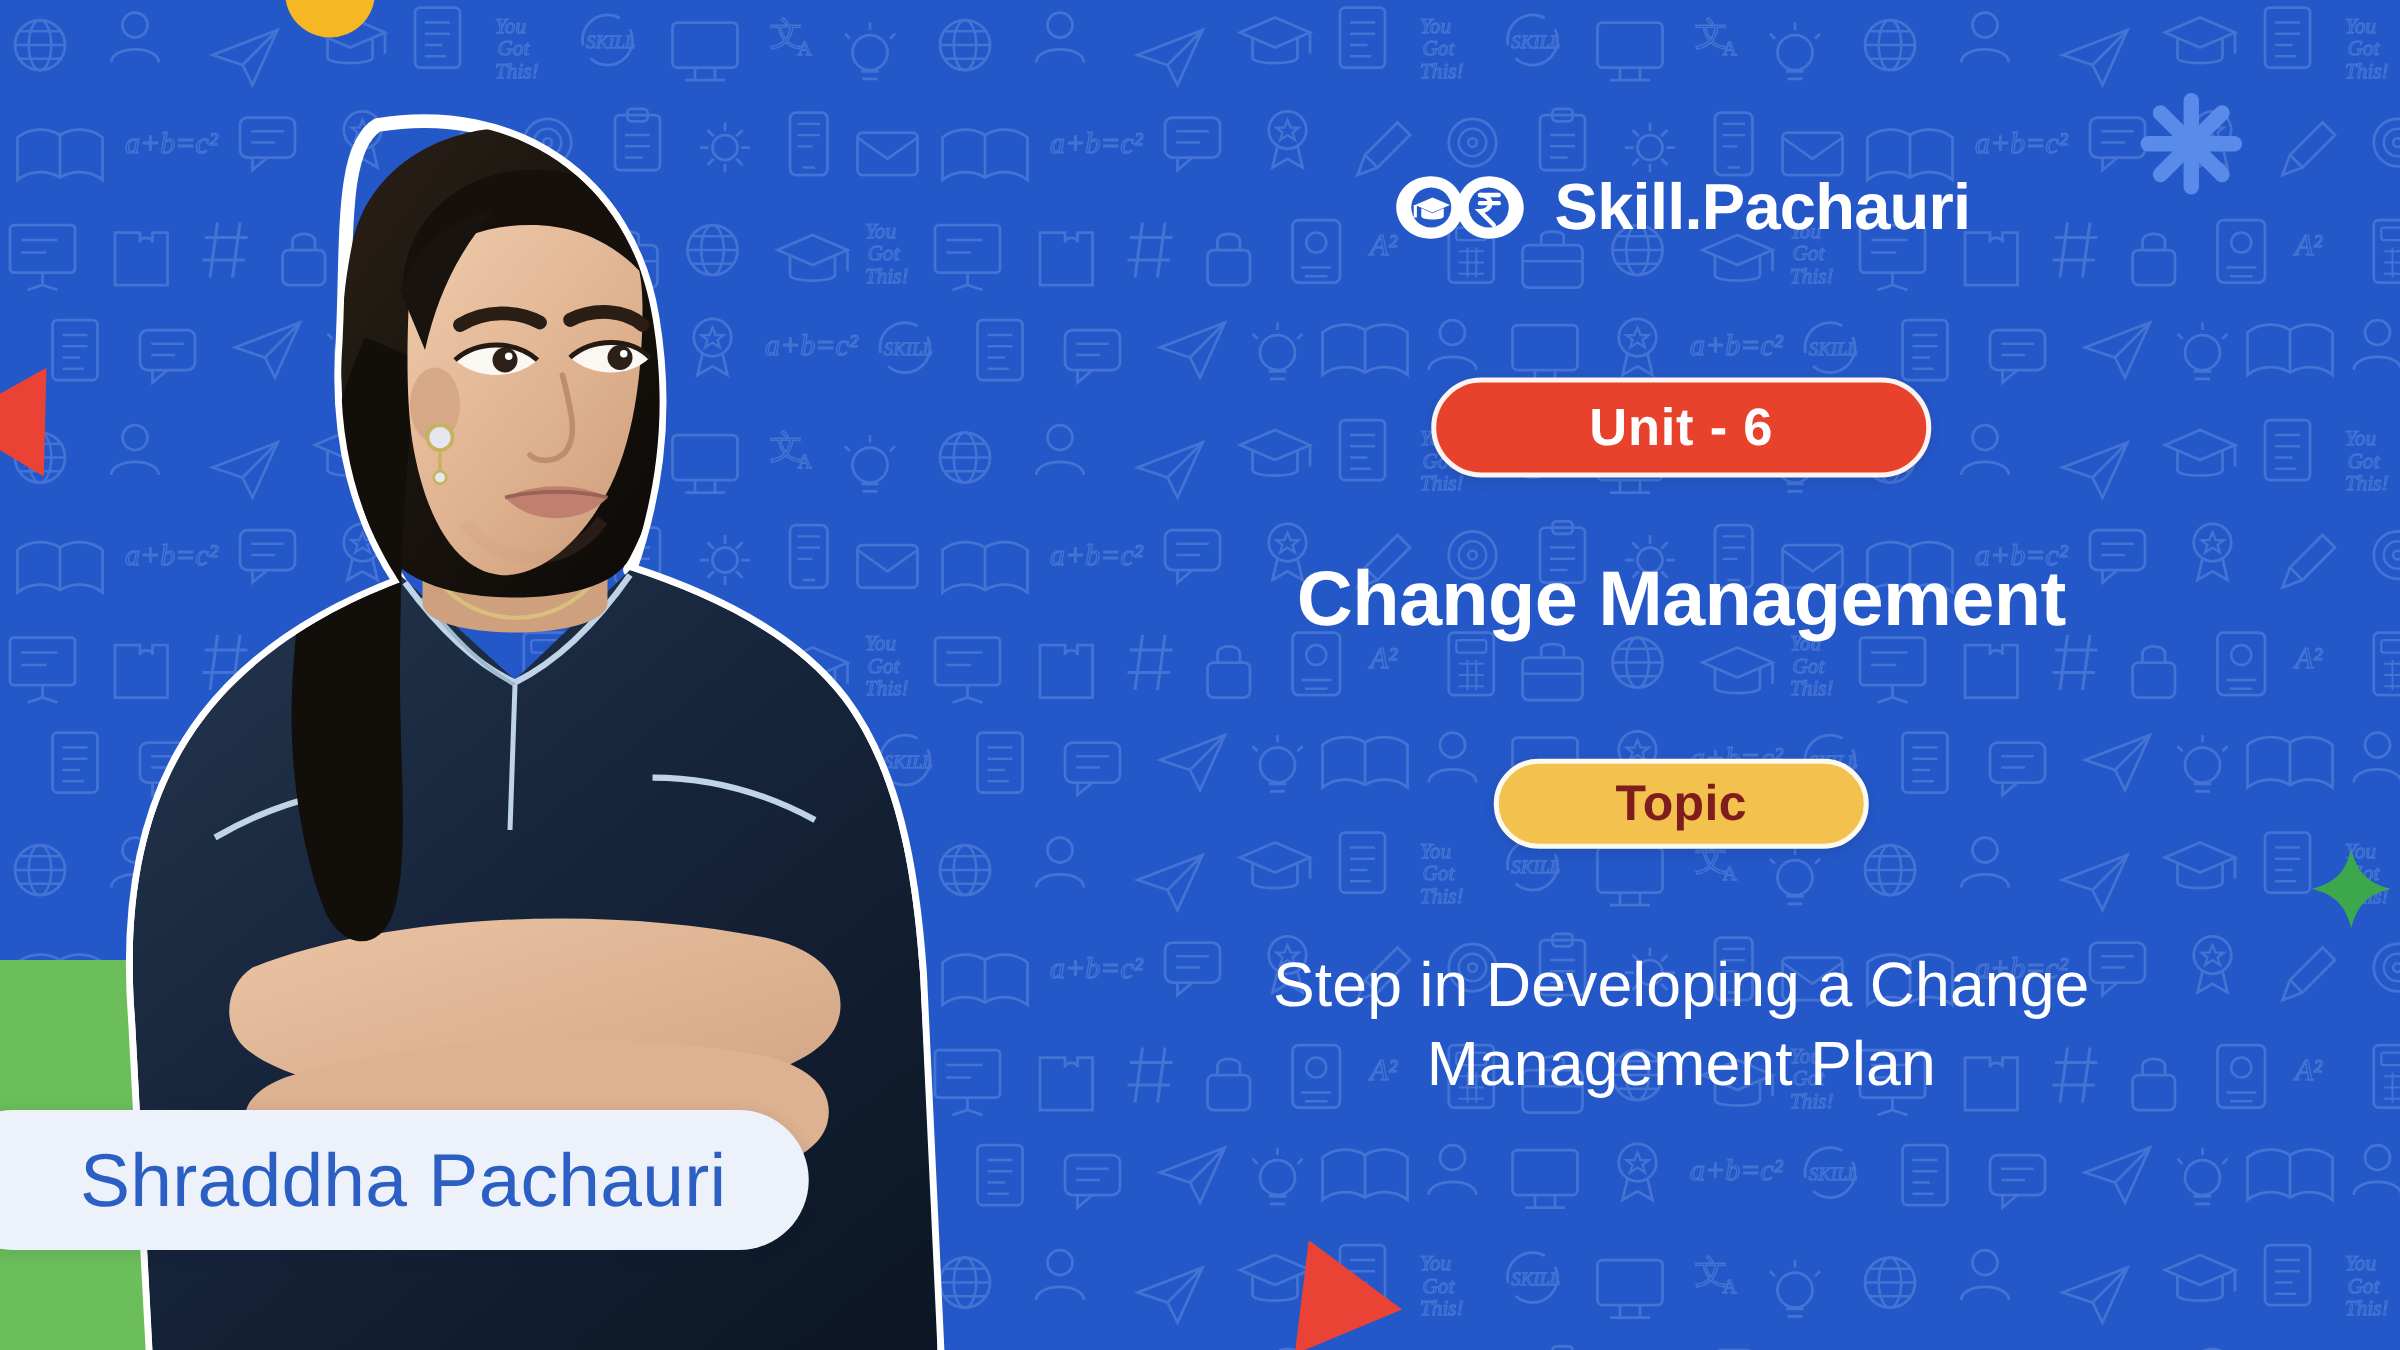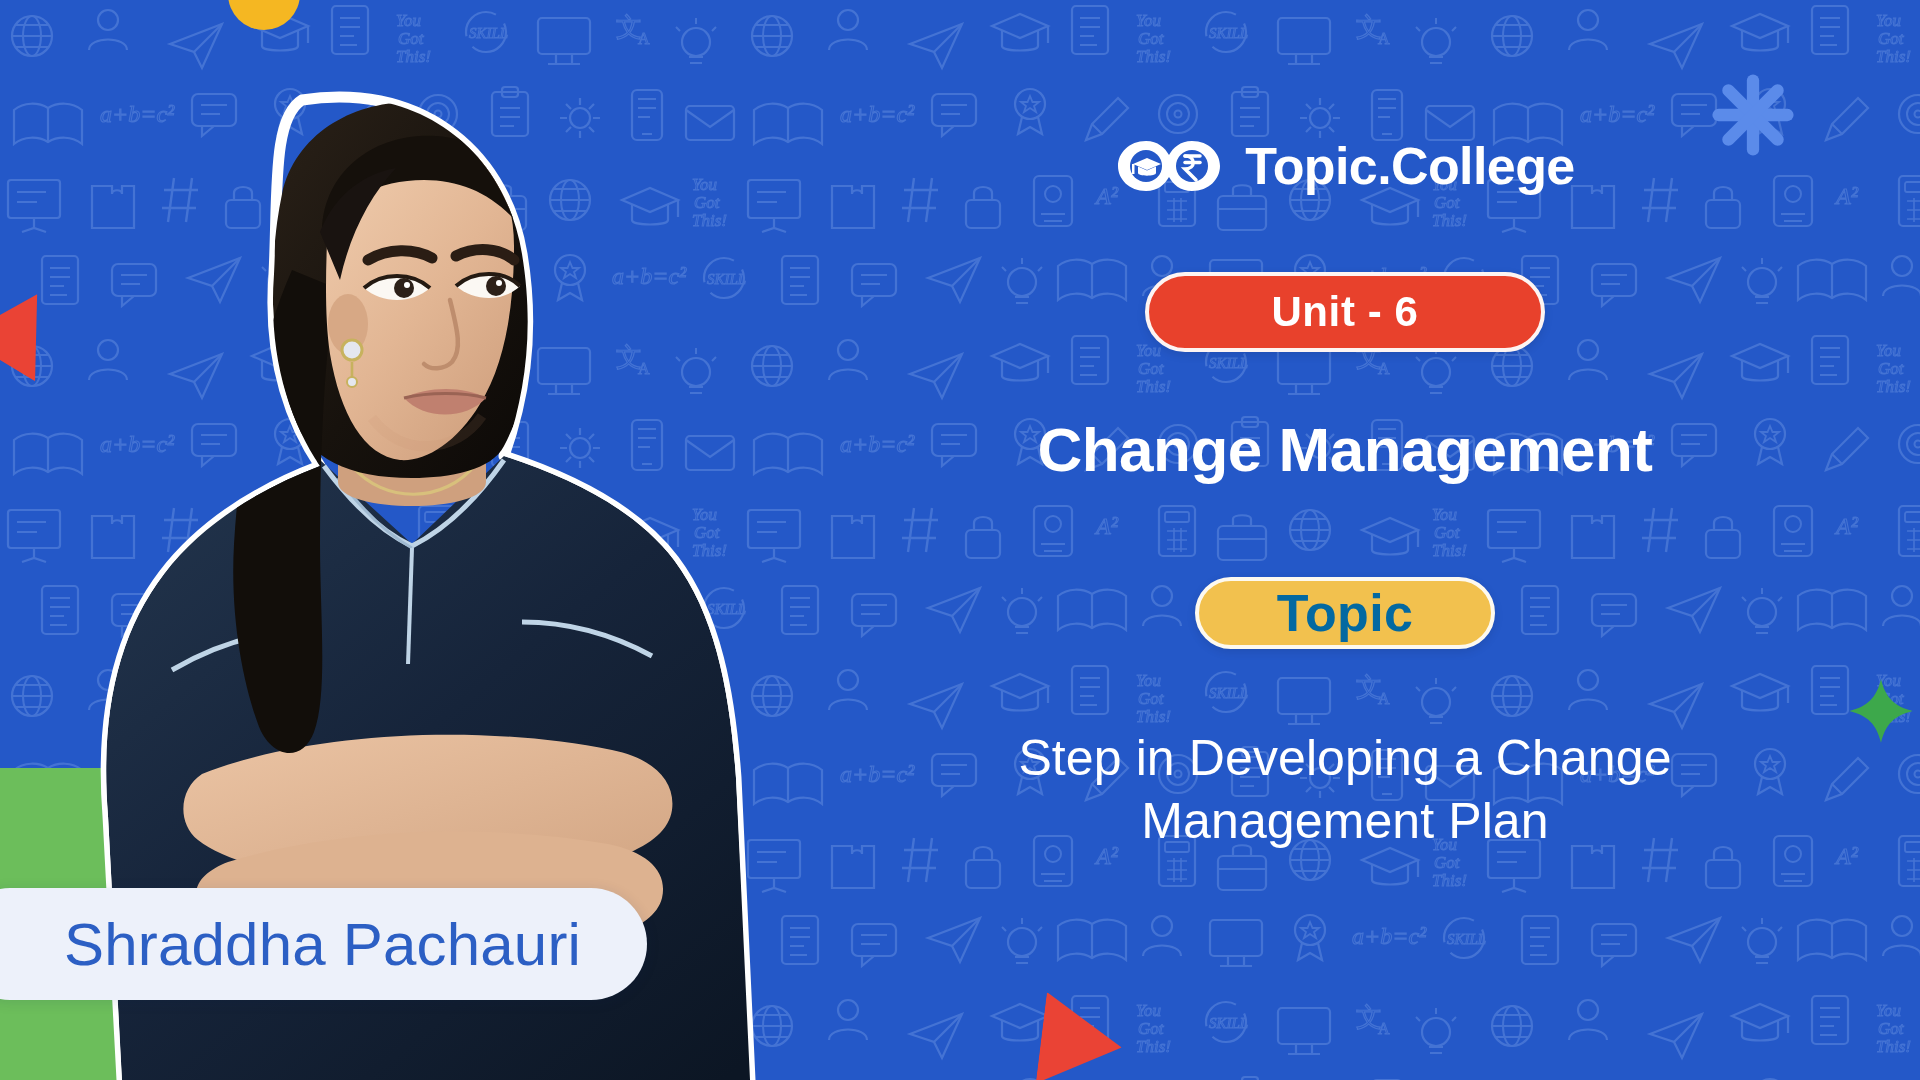--- a/index.html
+++ b/index.html
@@ -113,21 +113,21 @@
   .brand-mark svg { display:block; width:100%; height:100%; }
   .brand-name {
     font-size:52px;
     font-weight:700;
     color:#FFFFFF;
     letter-spacing:-0.6px;
     white-space:nowrap;
   }
 
   .unit-badge {
-    margin-top:75px;
+    margin-top:105px;
     min-width:400px;
     height:80px;
     padding:0 58px;
     display:flex; align-items:center; justify-content:center;
     background:#E8412C;
     border:4px solid #FDF4F2;
     border-radius:44px;
     box-shadow:0 3px 10px rgba(0,0,0,0.10);
   }
   .unit-badge span {
@@ -153,23 +153,23 @@
     min-width:300px;
     height:72px;
     padding:0 54px;
     display:flex; align-items:center; justify-content:center;
     background:#F2C14E;
     border:4px solid #FDF9EF;
     border-radius:40px;
     box-shadow:0 3px 10px rgba(0,0,0,0.10);
   }
   .topic-badge span {
-    font-size:52px;
+    font-size:40px;
     font-weight:600;
-    color:#0369a1;
+    color:#7f1d1d;
     letter-spacing:0.3px;
     white-space:nowrap;
   }
 
   .topic-title {
     margin-top:78px;
     width:880px;
     text-align:center;
     font-size:50px;
     font-weight:400;
@@ -531,21 +531,21 @@
             <path d="M34 58 L34 78 L39 78 L39 58 Z"></path>
           </g>
 
           <g fill="none" stroke="#FFFFFF" stroke-width="7" stroke-linecap="round">
             <path d="M140 42 L170 42"></path>
             <path d="M140 55 L170 55"></path>
             <path d="M140 42 C162 42 162 68 140 68 L162 90"></path>
           </g>
         </svg>
       </span>
-      <span class="brand-name">Topic.College</span>
+      <span class="brand-name">Skill.Pachauri</span>
     </div>
 
     <div class="unit-badge">
       <span>Unit - 6</span>
     </div>
 
     <div class="unit-title">Change Management</div>
 
     <div class="topic-badge">
       <span>Topic</span>

